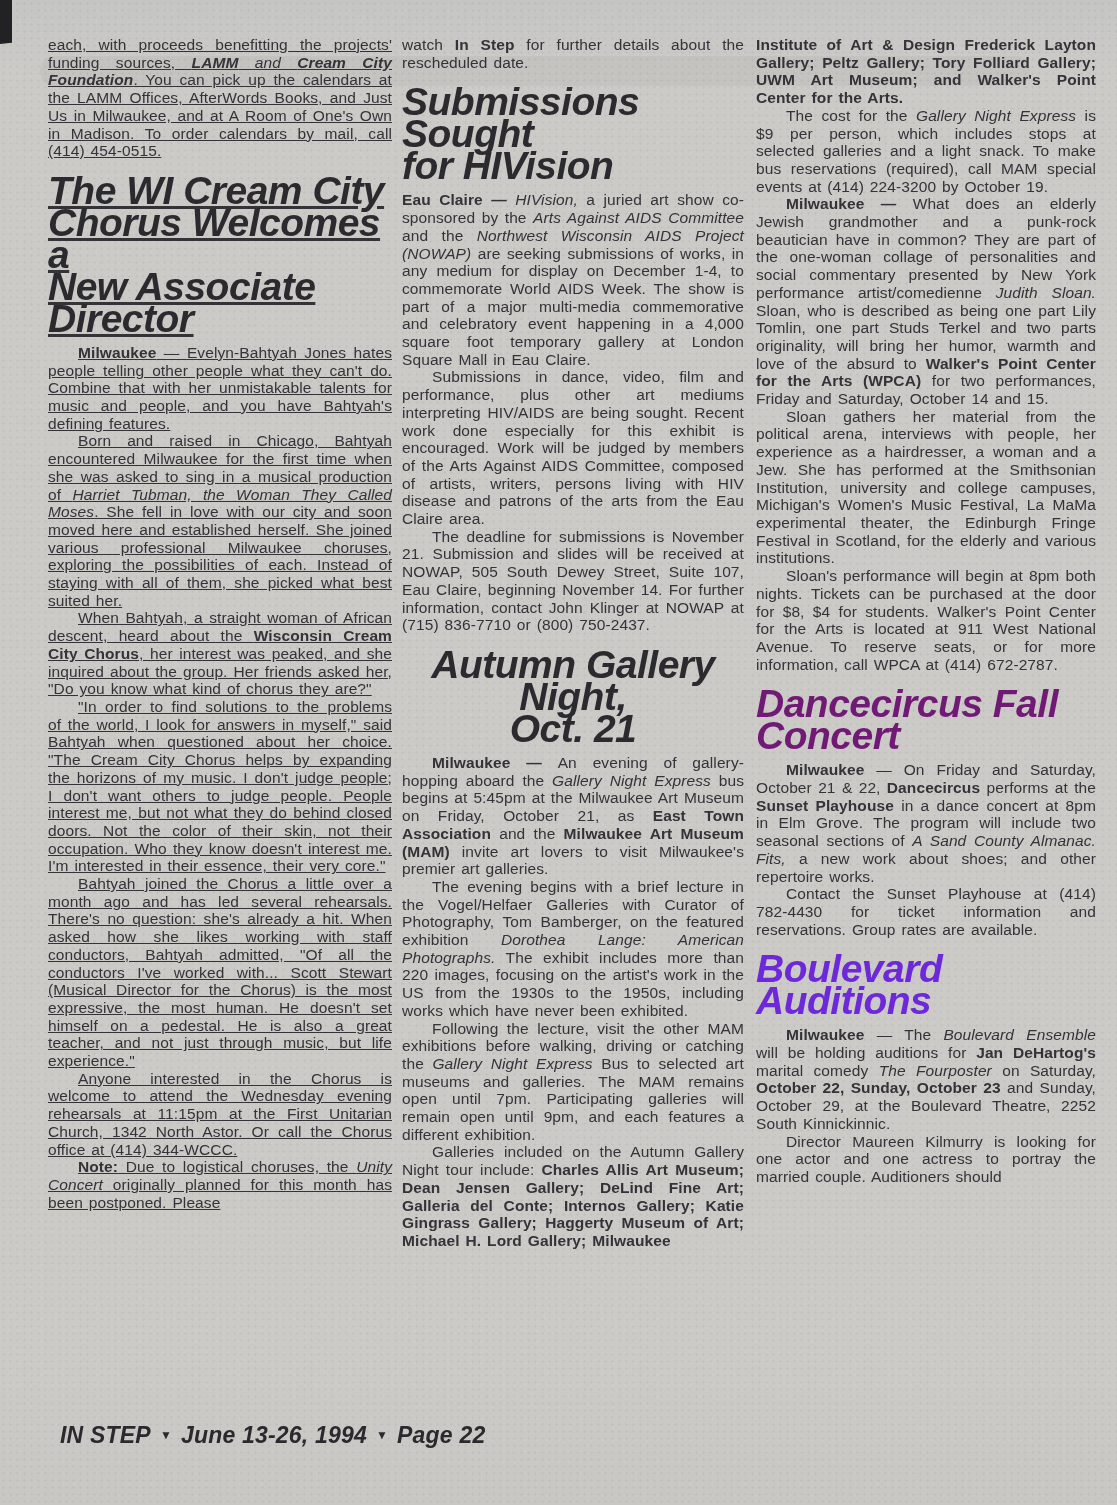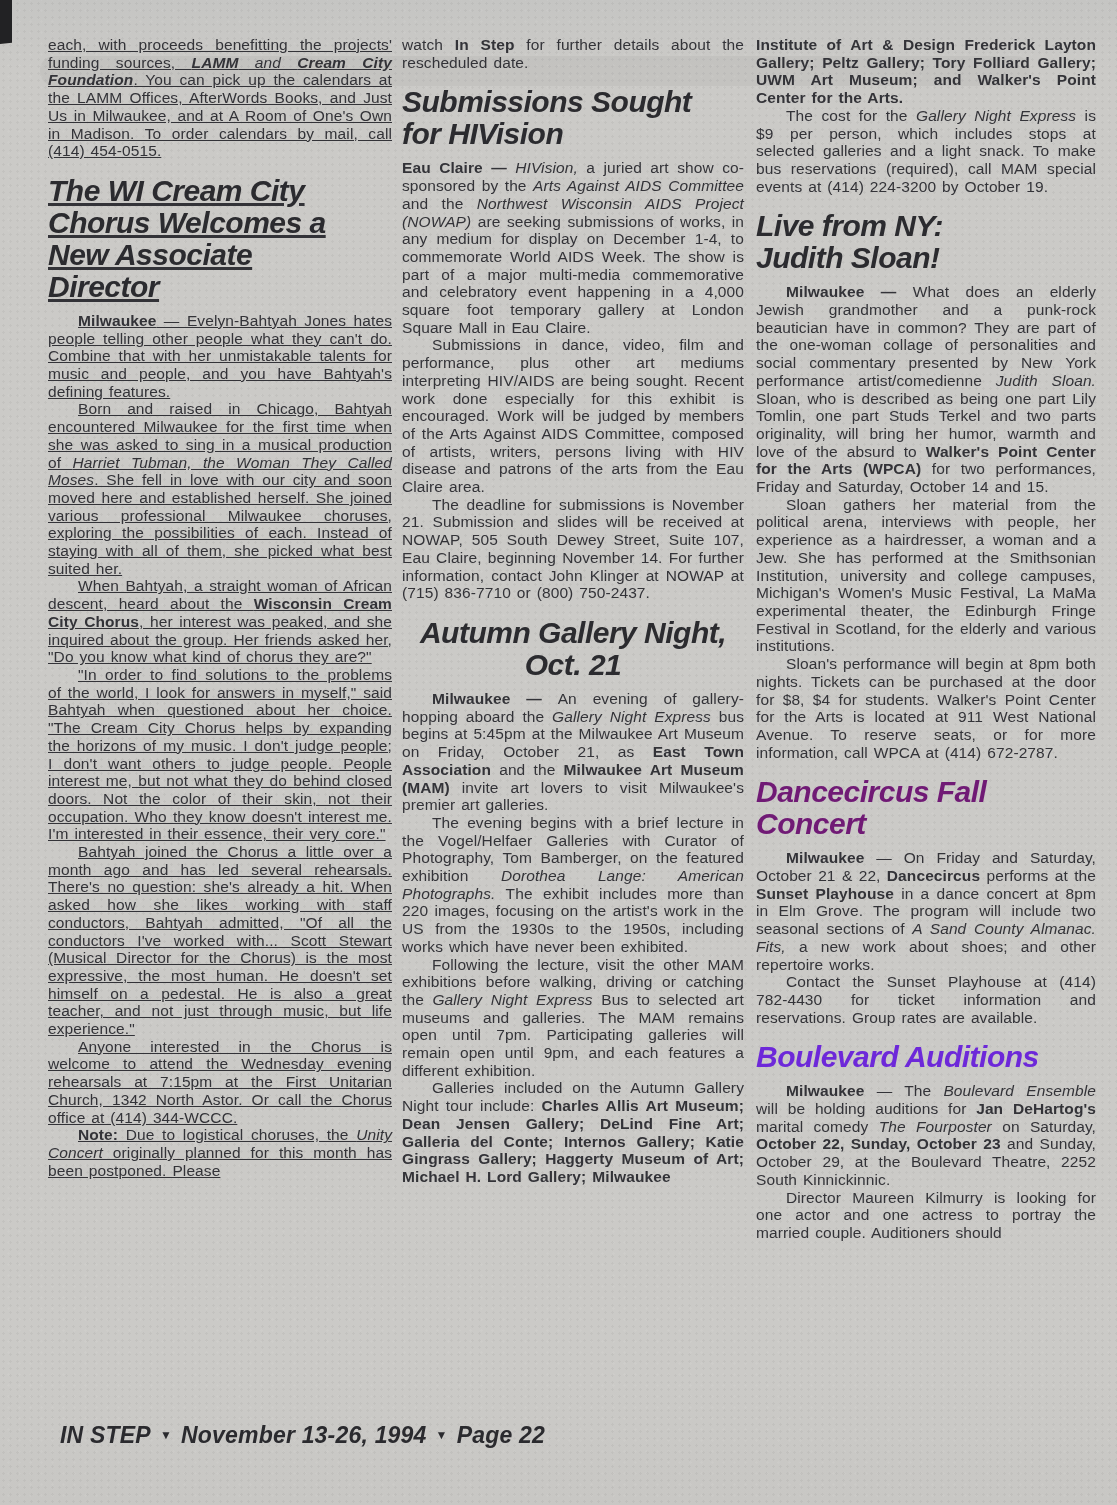--- a/index.html
+++ b/index.html
@@ -36,21 +36,21 @@
     line-height: 17.7px;
     letter-spacing: 0.1px;
     word-spacing: 1.5px;
   }
   .col-1 { left: 48px;  width: 344px; text-decoration: underline; }
   .col-2 { left: 402px; width: 342px; }
   .col-3 { left: 756px; width: 340px; }
   .col p { margin: 0; }
   .col p.ind { text-indent: 30px; }
   .col h2 {
-    font-size: 30px;
+    font-size: 39px;
     line-height: 32px;
     font-weight: bold;
     font-style: italic;
     letter-spacing: -0.5px;
     word-spacing: 0;
     margin: 15px 0 9px 0;
     color: #2b2b2f;
     text-align: left;
     white-space: pre-line;
   }
@@ -82,49 +82,47 @@
     <p><span>each, with proceeds benefitting the projects' funding sources, </span><span class="b i">LAMM</span><span class="i"> and </span><span class="b i">Cream City Foundation</span><span>. You can pick up the calendars at the LAMM Offices, AfterWords Books, and Just Us in Milwaukee, and at A Room of One's Own in Madison. To order calendars by mail, call (414) 454-0515.</span></p>
     <h2 style="color: rgb(43, 43, 47);"><span>The WI Cream City
 Chorus Welcomes a
 New Associate
 Director</span></h2>
     <p class="ind"><span class="b">Milwaukee</span><span> — Evelyn-Bahtyah Jones hates people telling other people what they can't do. Combine that with her unmistakable talents for music and people, and you have Bahtyah's defining features.</span></p>
     <p class="ind"><span>Born and raised in Chicago, Bahtyah encountered Milwaukee for the first time when she was asked to sing in a musical production of </span><span class="i">Harriet Tubman, the Woman They Called Moses</span><span>. She fell in love with our city and soon moved here and established herself. She joined various professional Milwaukee choruses, exploring the possibilities of each. Instead of staying with all of them, she picked what best suited her.</span></p>
     <p class="ind"><span>When Bahtyah, a straight woman of African descent, heard about the </span><span class="b">Wisconsin Cream City Chorus</span><span>, her interest was peaked, and she inquired about the group. Her friends asked her, "Do you know what kind of chorus they are?"</span></p>
     <p class="ind"><span>"In order to find solutions to the problems of the world, I look for answers in myself," said Bahtyah when questioned about her choice. "The Cream City Chorus helps by expanding the horizons of my music. I don't judge people; I don't want others to judge people. People interest me, but not what they do behind closed doors. Not the color of their skin, not their occupation. Who they know doesn't interest me. I'm interested in their essence, their very core."</span></p>
     <p class="ind"><span>Bahtyah joined the Chorus a little over a month ago and has led several rehearsals. There's no question: she's already a hit. When asked how she likes working with staff conductors, Bahtyah admitted, "Of all the conductors I've worked with... Scott Stewart (Musical Director for the Chorus) is the most expressive, the most human. He doesn't set himself on a pedestal. He is also a great teacher, and not just through music, but life experience."</span></p>
-    <p class="ind"><span>Anyone interested in the Chorus is welcome to attend the Wednesday evening rehearsals at 7:15pm at the First Unitarian Church, 1342 North Astor. Or call the Chorus office at (414) 344-WCCC.</span></p>
+    <p class="ind"><span>Anyone interested in the Chorus is welcome to attend the Wednesday evening rehearsals at 11:15pm at the First Unitarian Church, 1342 North Astor. Or call the Chorus office at (414) 344-WCCC.</span></p>
     <p class="ind"><span class="b">Note:</span><span> Due to logistical choruses, the </span><span class="i">Unity Concert</span><span> originally planned for this month has been postponed. Please</span></p>
   </div>
 <div class="col col-2">
     <p><span>watch </span><span class="b">In Step</span><span> for further details about the rescheduled date.</span></p>
     <h2 style="color: rgb(43, 43, 47);"><span>Submissions Sought
 for HIVision</span></h2>
     <p><span class="b">Eau Claire — </span><span class="i">HIVision,</span><span> a juried art show co-sponsored by the </span><span class="i">Arts Against AIDS Committee</span><span> and the </span><span class="i">Northwest Wisconsin AIDS Project (NOWAP)</span><span> are seeking submissions of works, in any medium for display on December 1-4, to commemorate World AIDS Week. The show is part of a major multi-media commemorative and celebratory event happening in a 4,000 square foot temporary gallery at London Square Mall in Eau Claire.</span></p>
     <p class="ind"><span>Submissions in dance, video, film and performance, plus other art mediums interpreting HIV/AIDS are being sought. Recent work done especially for this exhibit is encouraged. Work will be judged by members of the Arts Against AIDS Committee, composed of artists, writers, persons living with HIV disease and patrons of the arts from the Eau Claire area.</span></p>
     <p class="ind"><span>The deadline for submissions is November 21. Submission and slides will be received at NOWAP, 505 South Dewey Street, Suite 107, Eau Claire, beginning November 14. For further information, contact John Klinger at NOWAP at (715) 836-7710 or (800) 750-2437.</span></p>
     <h2 style="color: rgb(43, 43, 47); text-align: center;"><span>Autumn Gallery Night,
 Oct. 21</span></h2>
     <p class="ind"><span class="b">Milwaukee — </span><span>An evening of gallery-hopping aboard the </span><span class="i">Gallery Night Express</span><span> bus begins at 5:45pm at the Milwaukee Art Museum on Friday, October 21, as </span><span class="b">East Town Association</span><span> and the </span><span class="b">Milwaukee Art Museum (MAM)</span><span> invite art lovers to visit Milwaukee's premier art galleries.</span></p>
     <p class="ind"><span>The evening begins with a brief lecture in the Vogel/Helfaer Galleries with Curator of Photography, Tom Bamberger, on the featured exhibition </span><span class="i">Dorothea Lange: American Photographs.</span><span> The exhibit includes more than 220 images, focusing on the artist's work in the US from the 1930s to the 1950s, including works which have never been exhibited.</span></p>
     <p class="ind"><span>Following the lecture, visit the other MAM exhibitions before walking, driving or catching the </span><span class="i">Gallery Night Express</span><span> Bus to selected art museums and galleries. The MAM remains open until 7pm. Participating galleries will remain open until 9pm, and each features a different exhibition.</span></p>
     <p class="ind"><span>Galleries included on the Autumn Gallery Night tour include: </span><span class="b">Charles Allis Art Museum; Dean Jensen Gallery; DeLind Fine Art; Galleria del Conte; Internos Gallery; Katie Gingrass Gallery; Haggerty Museum of Art; Michael H. Lord Gallery; Milwaukee</span></p>
   </div>
 <div class="col col-3">
     <p><span class="b">Institute of Art &amp; Design Frederick Layton Gallery; Peltz Gallery; Tory Folliard Gallery; UWM Art Museum; and Walker's Point Center for the Arts.</span></p>
     <p class="ind"><span>The cost for the </span><span class="i">Gallery Night Express</span><span> is $9 per person, which includes stops at selected galleries and a light snack. To make bus reservations (required), call MAM special events at (414) 224-3200 by October 19.</span></p>
-    <h2 style="color: rgb(43, 43, 47);"><span>Live from NY:
-Judith Sloan!</span></h2>
     <p class="ind"><span class="b">Milwaukee — </span><span>What does an elderly Jewish grandmother and a punk-rock beautician have in common? They are part of the one-woman collage of personalities and social commentary presented by New York performance artist/comedienne </span><span class="i">Judith Sloan.</span><span> Sloan, who is described as being one part Lily Tomlin, one part Studs Terkel and two parts originality, will bring her humor, warmth and love of the absurd to </span><span class="b">Walker's Point Center for the Arts (WPCA)</span><span> for two performances, Friday and Saturday, October 14 and 15.</span></p>
     <p class="ind"><span>Sloan gathers her material from the political arena, interviews with people, her experience as a hairdresser, a woman and a Jew. She has performed at the Smithsonian Institution, university and college campuses, Michigan's Women's Music Festival, La MaMa experimental theater, the Edinburgh Fringe Festival in Scotland, for the elderly and various institutions.</span></p>
     <p class="ind"><span>Sloan's performance will begin at 8pm both nights. Tickets can be purchased at the door for $8, $4 for students. Walker's Point Center for the Arts is located at 911 West National Avenue. To reserve seats, or for more information, call WPCA at (414) 672-2787.</span></p>
     <h2 style="color: #701a75;"><span>Dancecircus Fall
 Concert</span></h2>
     <p class="ind"><span class="b">Milwaukee</span><span> — On Friday and Saturday, October 21 &amp; 22, </span><span class="b">Dancecircus</span><span> performs at the </span><span class="b">Sunset Playhouse</span><span> in a dance concert at 8pm in Elm Grove. The program will include two seasonal sections of </span><span class="i">A Sand County Almanac. Fits,</span><span> a new work about shoes; and other repertoire works.</span></p>
     <p class="ind"><span>Contact the Sunset Playhouse at (414) 782-4430 for ticket information and reservations. Group rates are available.</span></p>
     <h2 style="color: #6d28d9;"><span>Boulevard Auditions</span></h2>
     <p class="ind"><span class="b">Milwaukee</span><span> — The </span><span class="i">Boulevard Ensemble</span><span> will be holding auditions for </span><span class="b">Jan DeHartog's</span><span> marital comedy </span><span class="i">The Fourposter</span><span> on Saturday, </span><span class="b">October 22, Sunday, October 23</span><span> and Sunday, October 29, at the Boulevard Theatre, 2252 South Kinnickinnic.</span></p>
     <p class="ind"><span>Director Maureen Kilmurry is looking for one actor and one actress to portray the married couple. Auditioners should</span></p>
   </div>
 
 <div class="footer">
-  <span>IN STEP</span><span class="tri">▼</span><span>November 13-26, 1994</span><span class="tri">▼</span><span>Page 22</span>
+  <span>IN STEP</span><span class="tri">▼</span><span>June 13-26, 1994</span><span class="tri">▼</span><span>Page 22</span>
 </div>
 
 </body></html>

